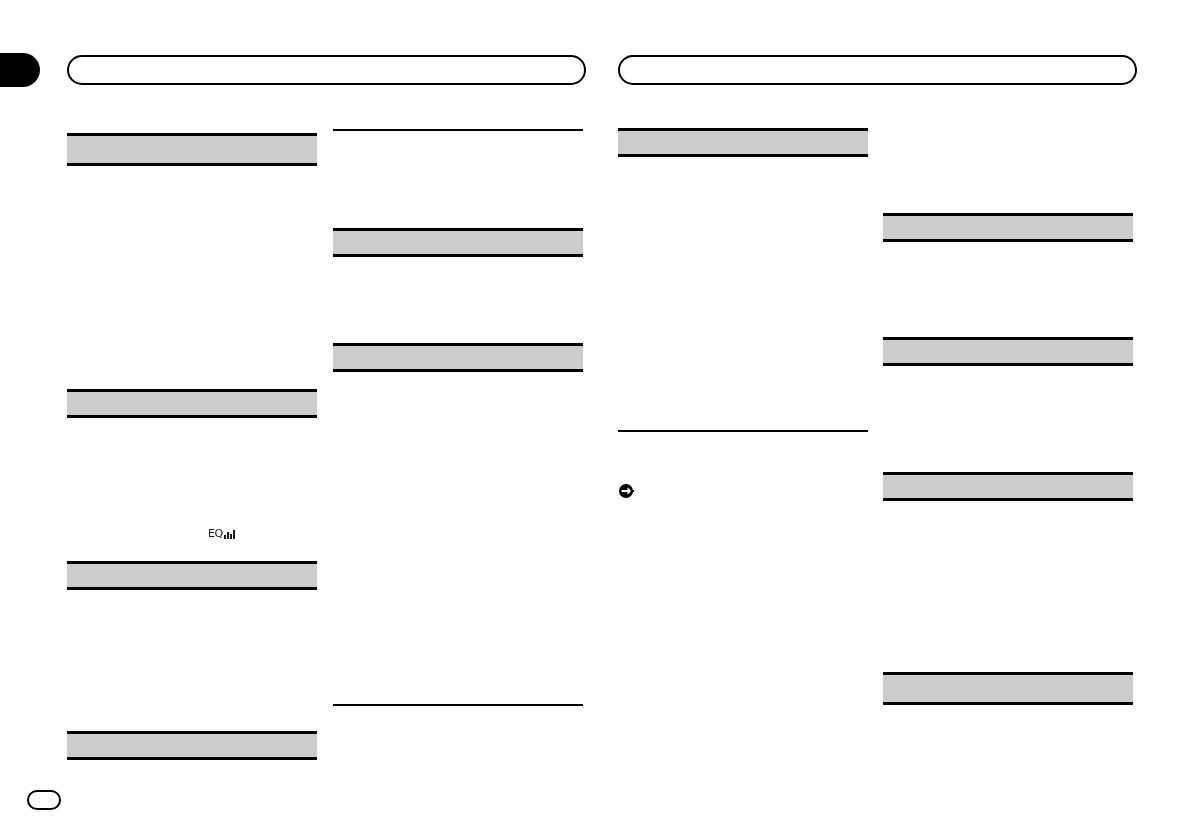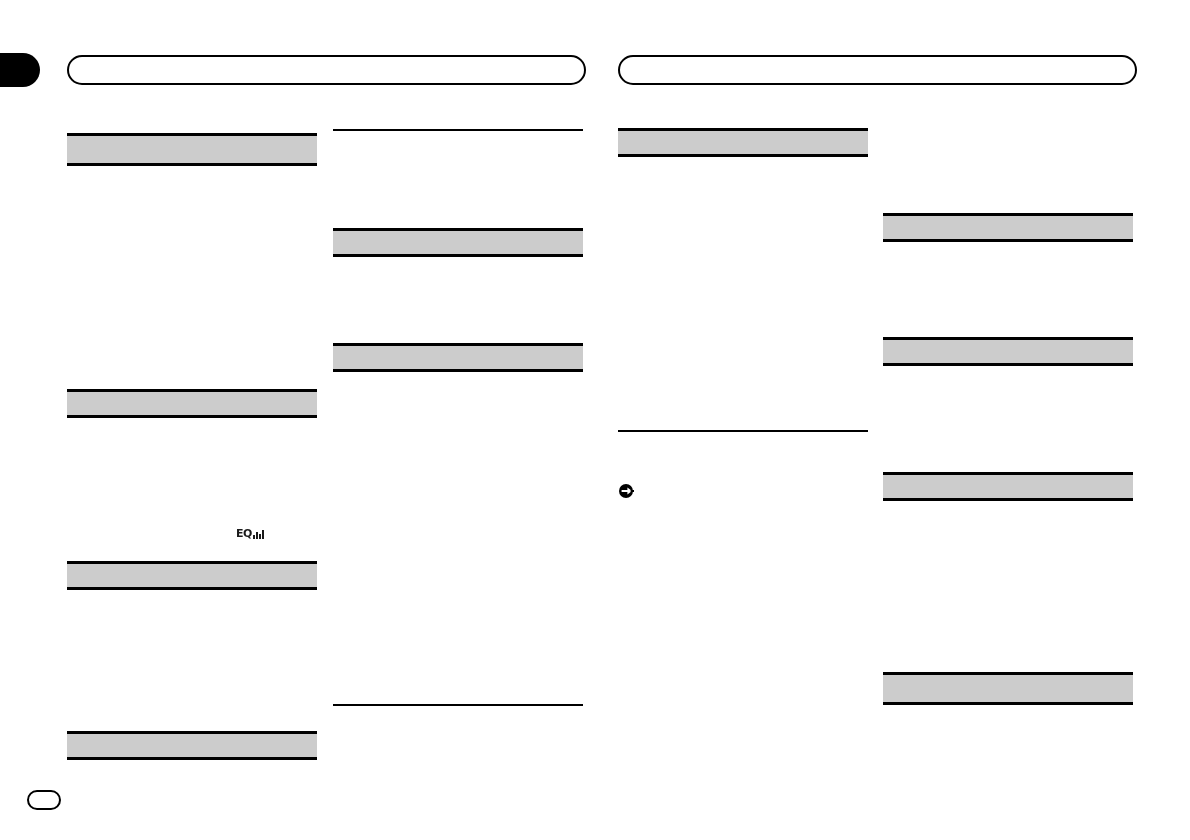--- a/index.html
+++ b/index.html
@@ -71,25 +71,24 @@
   
   .eq-icon {
     position: absolute;
     display: flex;
     align-items: flex-end;
     height: 13px;
   }
   .eq-icon .eq-text {
     font-family: "DejaVu Sans", sans-serif;
     font-size: 11px;
-    font-weight: bold;
+    font-weight: normal;
     color: #1a1a1a;
     line-height: 11px;
     letter-spacing: -0.5px;
-    margin-left: 28px;
   }
   .eq-icon .eq-bars {
     display: flex;
     align-items: flex-end;
     gap: 1px;
     margin-left: 1px;
     height: 11px;
   }
   .eq-icon .eq-bars i {
     display: block;

